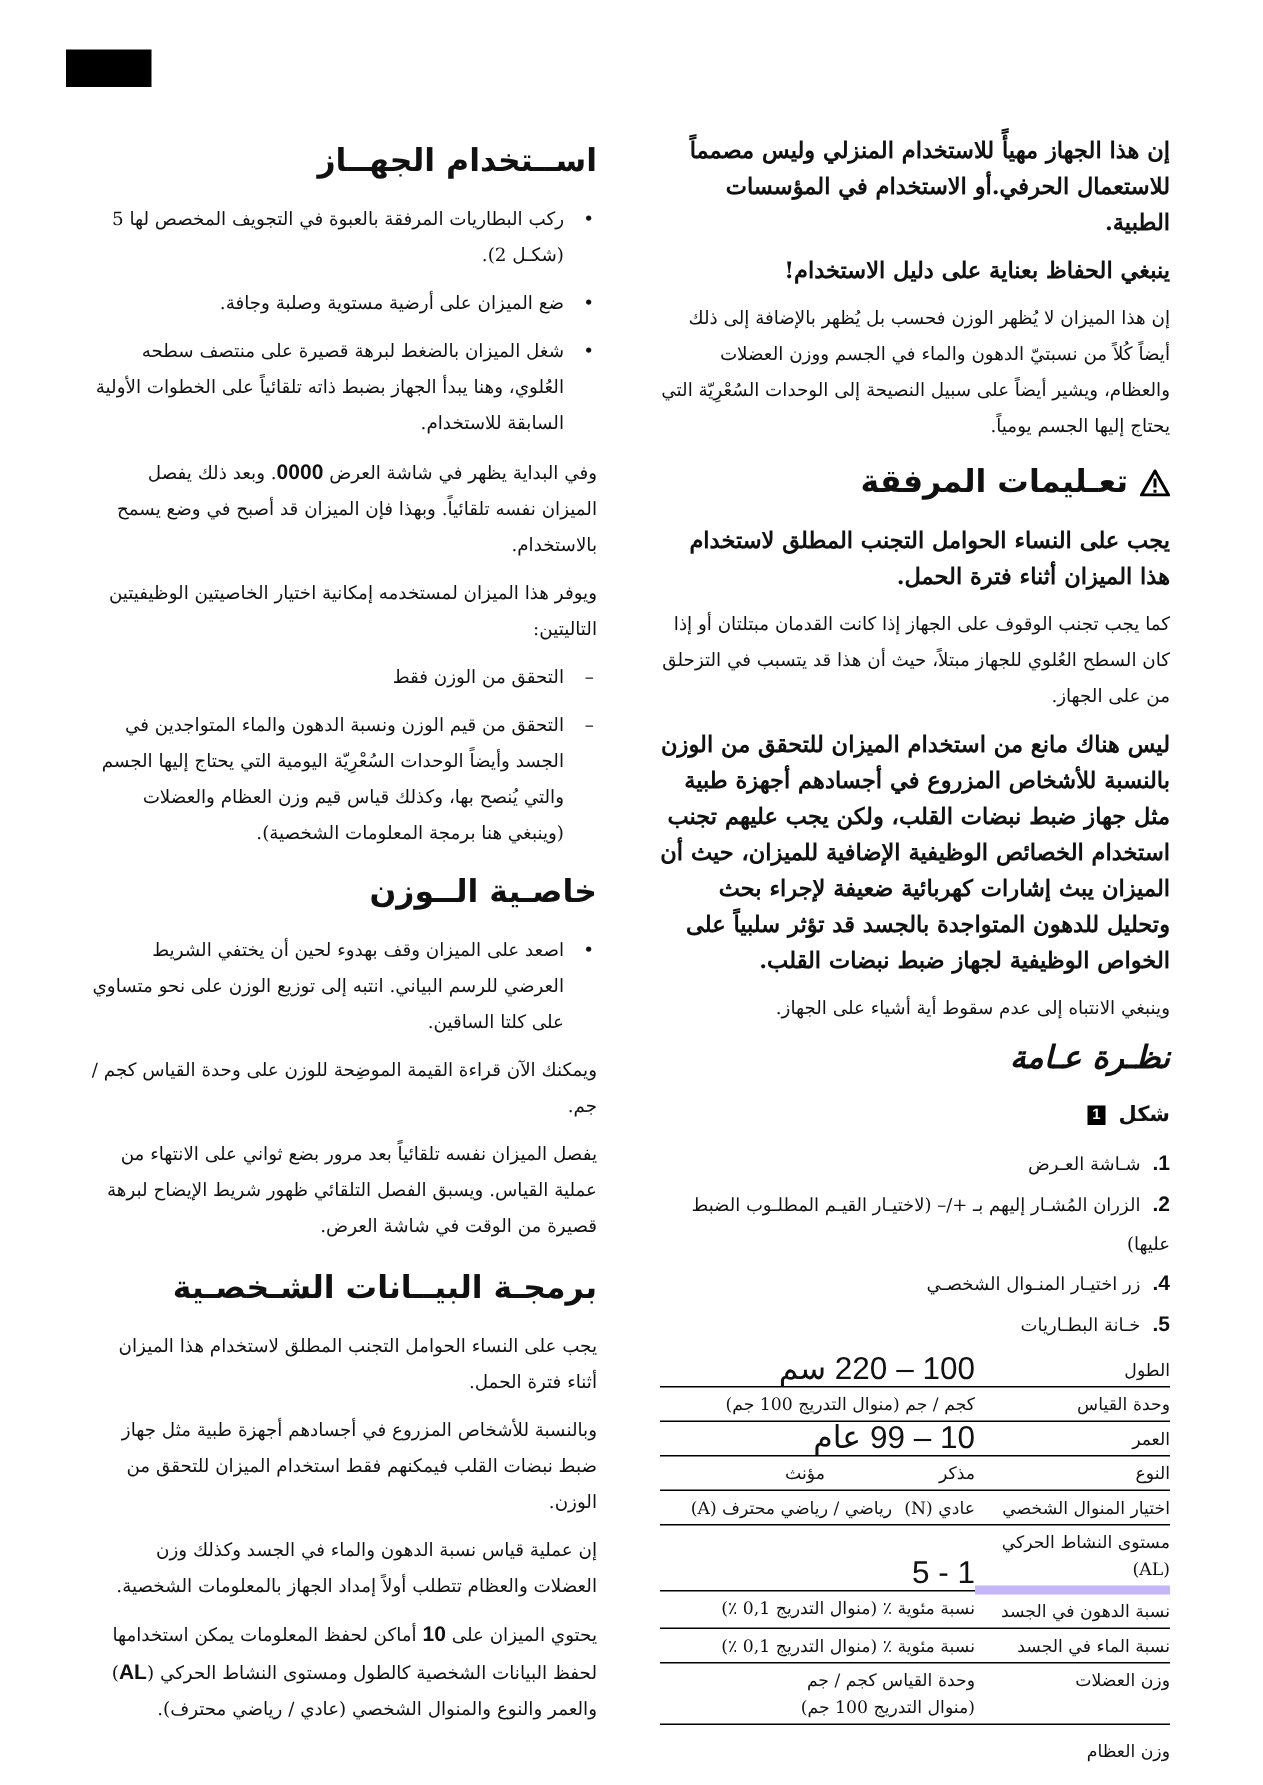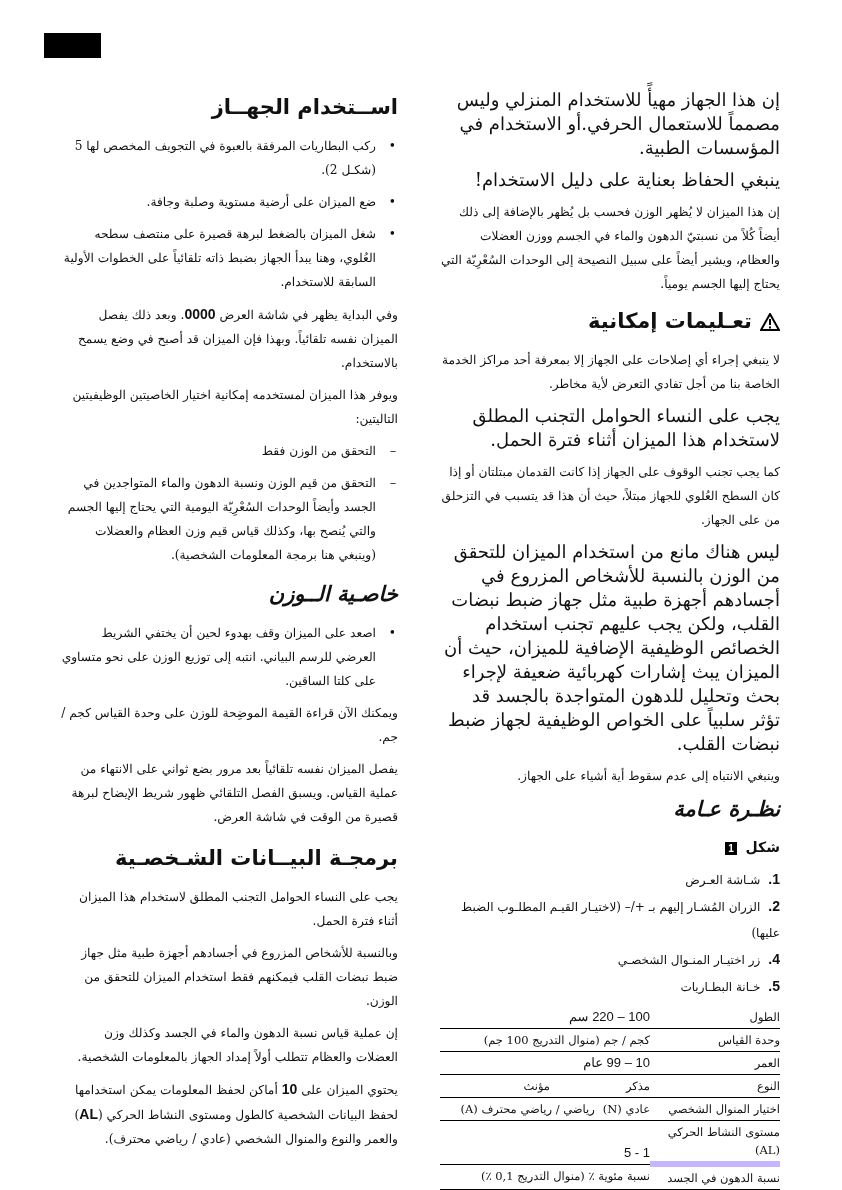--- a/index.html
+++ b/index.html
@@ -2,35 +2,35 @@
 <html><head>
 <meta charset="utf-8">
 <style>
   html,body{margin:0;padding:0;background:#fff;}
   body{width:842px;height:1190px;position:relative;overflow:hidden;font-family:"DejaVu Serif","Liberation Serif",serif;color:#111;}
   .blackbar{position:absolute;left:44px;top:33px;width:57px;height:25px;background:#000;}
   .col{position:absolute;direction:rtl;text-align:right;}
   .colL{left:58px;width:340px;top:88px;}
   .colR{left:440px;width:340px;top:88px;}
   .p{font-size:12.2px;line-height:24px;margin:0 0 8px 0;}
-  .pb{font-size:18px;line-height:24px;margin:0 0 8px 0;font-weight:normal;}
+  .pb{font-size:15px;line-height:24px;margin:0 0 8px 0;font-weight:bold;}
   h2{font-family:"DejaVu Sans","Liberation Sans",sans-serif;font-weight:bold;font-size:21px;margin:6px 0 14px 0;line-height:26px;}
   h3{font-family:"DejaVu Sans","Liberation Sans",sans-serif;font-weight:bold;font-size:14px;margin:4px 0 8px 0;line-height:22px;}
   .figbox{display:inline-block;background:#000;color:#fff;font-family:"Liberation Sans",sans-serif;font-size:10px;padding:0 3px;line-height:13px;margin-right:4px;vertical-align:middle;}
   ul.b{list-style:none;margin:0 0 8px 0;padding:0;}
   ul.b li{position:relative;padding-right:22px;font-size:12.2px;line-height:24px;margin-bottom:8px;}
   ul.b li .mk{position:absolute;right:2px;top:0;}
   ul.d{list-style:none;margin:0 0 8px 0;padding:0;}
   ul.d li{position:relative;padding-right:22px;font-size:12.2px;line-height:24px;margin-bottom:8px;}
   ul.d li .mk{position:absolute;right:2px;top:0;}
   ol.n{list-style:none;margin:0 0 6px 0;padding:0;}
   ol.n li{font-size:12px;line-height:26px;}
   ol.n li .num{font-family:"Liberation Sans",sans-serif;font-weight:bold;font-size:14px;margin-left:8px;}
   .num-sans{font-family:"Liberation Sans",sans-serif;font-size:14px;font-weight:bold;}
-  .num-big{font-family:"Liberation Sans",sans-serif;font-size:13px;}
+  .num-big{font-family:"Liberation Sans",sans-serif;font-size:21px;}
   table.spec{border-collapse:collapse;width:340px;font-size:11.5px;direction:rtl;}
   table.spec td{vertical-align:top;padding:2px 0;line-height:18px;}
   table.spec td.k{width:130px;}
   table.spec td.v{text-align:right;}
   table.spec tr.line td{border-bottom:1px solid #000;}
   .tri{display:inline-block;vertical-align:middle;margin-left:8px;}
 </style>
 </head>
 <body>
 
@@ -39,23 +39,22 @@
 <div class="col colR">
   <p class="pb">إن هذا الجهاز مهيأً للاستخدام المنزلي وليس مصمماً للاستعمال الحرفي.أو الاستخدام في المؤسسات الطبية.</p>
   <p class="pb">ينبغي الحفاظ بعناية على دليل الاستخدام!</p>
   <p class="p">إن هذا الميزان لا يُظهر الوزن فحسب بل يُظهر بالإضافة إلى ذلك أيضاً كُلاً من نسبتيّ الدهون والماء في الجسم ووزن العضلات والعظام، ويشير أيضاً على سبيل النصيحة إلى الوحدات السُعْرِيّة التي يحتاج إليها الجسم يومياً.</p>
 
   <h2 style="margin-top:12px;">
     <svg class="tri" width="20" height="18" viewBox="0 0 20 18">
         <path d="M10 1 L19 17 L1 17 Z" fill="none" stroke="#000" stroke-width="2"></path>
         <rect x="9" y="6" width="2" height="6" fill="#000"></rect>
         <rect x="9" y="13.5" width="2" height="2" fill="#000"></rect>
-      </svg><span>تعـليمات إمكانية</span>
+      </svg><span>تعـليمات المرفقة</span>
   </h2>
-  <p class="p">لا ينبغي إجراء أي إصلاحات على الجهاز إلا بمعرفة أحد مراكز الخدمة الخاصة بنا من أجل تفادي التعرض لأية مخاطر.</p>
   <p class="pb">يجب على النساء الحوامل التجنب المطلق لاستخدام هذا الميزان أثناء فترة الحمل.</p>
   <p class="p">كما يجب تجنب الوقوف على الجهاز إذا كانت القدمان مبتلتان أو إذا كان السطح العُلوي للجهاز مبتلاً، حيث أن هذا قد يتسبب في التزحلق من على الجهاز.</p>
   <p class="pb">ليس هناك مانع من استخدام الميزان للتحقق من الوزن بالنسبة للأشخاص المزروع في أجسادهم أجهزة طبية مثل جهاز ضبط نبضات القلب، ولكن يجب عليهم تجنب استخدام الخصائص الوظيفية الإضافية للميزان، حيث أن الميزان يبث إشارات كهربائية ضعيفة لإجراء بحث وتحليل للدهون المتواجدة بالجسد قد تؤثر سلبياً على الخواص الوظيفية لجهاز ضبط نبضات القلب.</p>
   <p class="p">وينبغي الانتباه إلى عدم سقوط أية أشياء على الجهاز.</p>
 
   <h2 style="margin-top:4px;font-style:italic;">نظـرة عـامة</h2>
   <h3>
     <span>شكل</span>
     <span class="figbox">1</span>
   </h3>
@@ -125,21 +124,21 @@
   <p class="p">
     <span>وفي البداية يظهر في شاشة العرض</span>
     <b class="num-sans">0000</b><span>. وبعد ذلك يفصل الميزان نفسه تلقائياً. وبهذا فإن الميزان قد أصبح في وضع يسمح بالاستخدام.</span>
   </p>
   <p class="p">ويوفر هذا الميزان لمستخدمه إمكانية اختيار الخاصيتين الوظيفيتين التاليتين:</p>
   <ul class="d">
     <li><span class="mk">–</span><span>التحقق من الوزن فقط</span></li>
     <li><span class="mk">–</span><span>التحقق من قيم الوزن ونسبة الدهون والماء المتواجدين في الجسد وأيضاً الوحدات السُعْرِيّة اليومية التي يحتاج إليها الجسم والتي يُنصح بها، وكذلك قياس قيم وزن العظام والعضلات (وينبغي هنا برمجة المعلومات الشخصية).</span></li>
   </ul>
 
-  <h2 style="margin-top:14px;font-style:italic;">خاصـية الــوزن</h2>
+  <h2 style="margin-top:14px;">خاصـية الــوزن</h2>
   <ul class="b">
     <li><span class="mk">•</span><span>اصعد على الميزان وقف بهدوء لحين أن يختفي الشريط العرضي للرسم البياني. انتبه إلى توزيع الوزن على نحو متساوي على كلتا الساقين.</span></li>
   </ul>
   <p class="p">ويمكنك الآن قراءة القيمة الموضِحة للوزن على وحدة القياس كجم / جم.</p>
   <p class="p">يفصل الميزان نفسه تلقائياً بعد مرور بضع ثواني على الانتهاء من عملية القياس. ويسبق الفصل التلقائي ظهور شريط الإيضاح لبرهة قصيرة من الوقت في شاشة العرض.</p>
 
   <h2 style="margin-top:16px;">برمجـة البيــانات الشـخصـية</h2>
   <p class="p">يجب على النساء الحوامل التجنب المطلق لاستخدام هذا الميزان أثناء فترة الحمل.</p>
   <p class="p">وبالنسبة للأشخاص المزروع في أجسادهم أجهزة طبية مثل جهاز ضبط نبضات القلب فيمكنهم فقط استخدام الميزان للتحقق من الوزن.</p>
   <p class="p">إن عملية قياس نسبة الدهون والماء في الجسد وكذلك وزن العضلات والعظام تتطلب أولاً إمداد الجهاز بالمعلومات الشخصية.</p>

